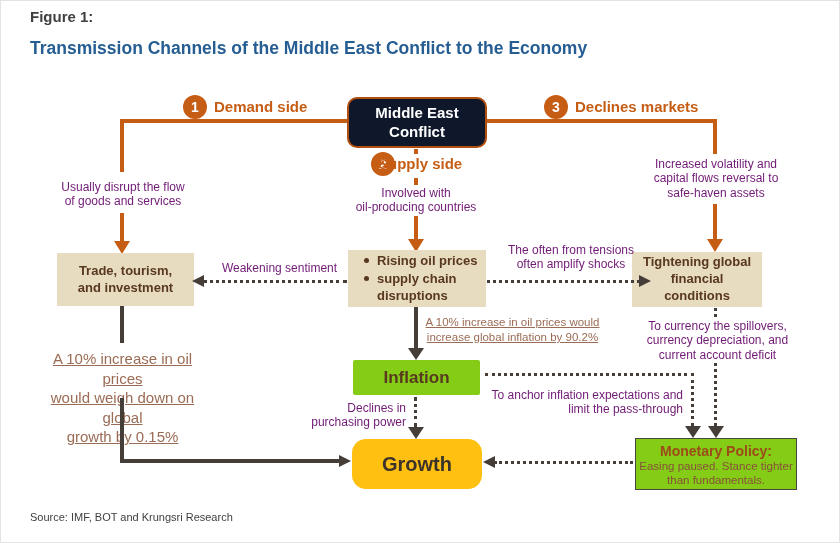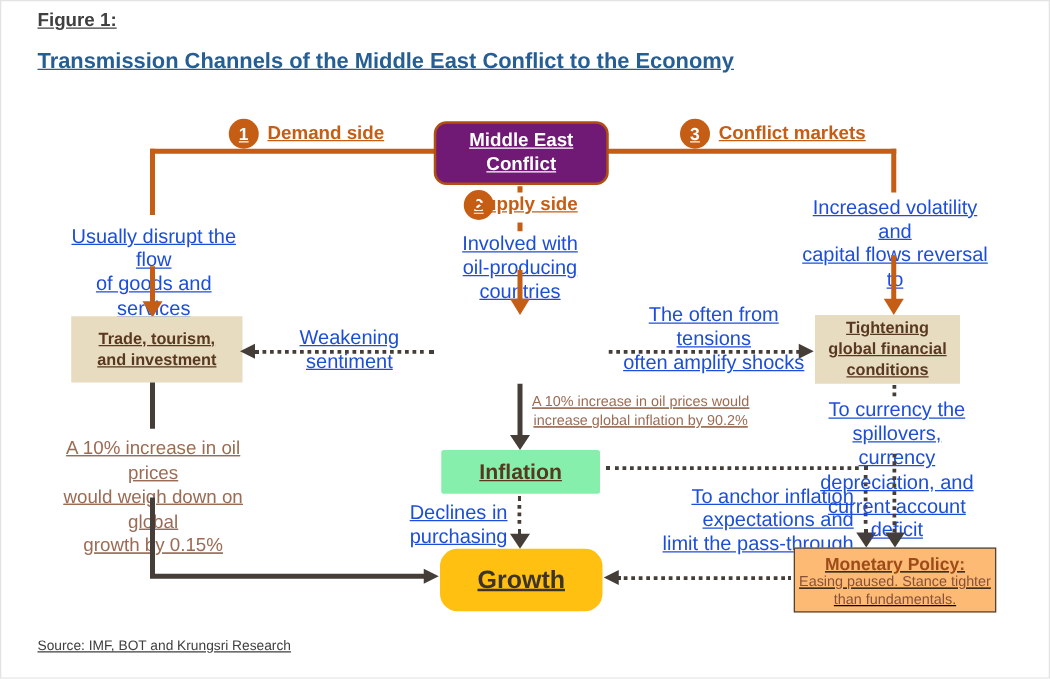--- a/index.html
+++ b/index.html
@@ -1,50 +1,50 @@
 <!DOCTYPE html>
 <html><head>
 <meta charset="utf-8">
 <style>
   html,body{margin:0;padding:0;background:#fff;font-family:"Liberation Sans",sans-serif;}
   .canvas{position:relative;width:840px;height:543px;background:#ffffff;overflow:hidden;
           box-shadow:inset 0 0 0 1px #e3e3e3;}
-  .abs{position:absolute;text-decoration:underline;}
+  .abs{position:absolute;}
   
   .o-line{background:#C65D15;}
   .d-line{background:#453E38;}
   .dot-h{border-top:3px dotted #453E38;height:0;}
   .dot-v{border-left:3px dotted #453E38;width:0;}
   
   .tri{width:0;height:0;}
   .tri-down-o{border-left:8px solid transparent;border-right:8px solid transparent;border-top:13px solid #C65D15;}
   .tri-down-d{border-left:8px solid transparent;border-right:8px solid transparent;border-top:12px solid #453E38;}
   .tri-left-d{border-top:6px solid transparent;border-bottom:6px solid transparent;border-right:12px solid #453E38;}
   .tri-right-d{border-top:6px solid transparent;border-bottom:6px solid transparent;border-left:12px solid #453E38;}
   
   .circle{width:24px;height:24px;border-radius:50%;background:#C65D15;color:#fff;font-weight:bold;
           font-size:14px;display:flex;align-items:center;justify-content:center;}
   .ch-label{color:#C65D15;font-weight:bold;font-size:15px;white-space:nowrap;}
-  .conflict-box{background:#701a75;border:2px solid #B04F10;border-radius:10px;color:#fff;font-weight:bold;
+  .conflict-box{background:#0f172a;border:2px solid #B04F10;border-radius:10px;color:#fff;font-weight:bold;
           font-size:15px;line-height:1.25;display:flex;align-items:center;justify-content:center;text-align:center;}
   .tan-box{background:#E7DBC0;color:#58381F;font-weight:bold;font-size:13px;line-height:1.3;
           display:flex;align-items:center;justify-content:center;text-align:center;}
   .bullet-box{background:#E7DBC0;color:#58381F;font-weight:bold;font-size:13px;line-height:1.35;
           display:flex;flex-direction:column;justify-content:center;padding-left:16px;}
   .bullet-row{display:flex;align-items:center;}
   .bullet-dot{width:5px;height:5px;border-radius:50%;background:#58381F;margin-right:8px;flex:0 0 auto;}
-  .amber-box{background:#86efac;color:#58381F;font-weight:bold;font-size:17px;
+  .amber-box{background:#84cc16;color:#58381F;font-weight:bold;font-size:17px;
           display:flex;align-items:center;justify-content:center;border-radius:2px;}
   .gold-box{background:#FFC011;color:#3C332B;font-weight:bold;font-size:20px;border-radius:14px;
           display:flex;align-items:center;justify-content:center;}
-  .mon-box{background:#fdba74;border:1px solid #4A443E;text-align:center;padding-top:4px;box-sizing:border-box;}
+  .mon-box{background:#84cc16;border:1px solid #4A443E;text-align:center;padding-top:4px;box-sizing:border-box;}
   .mon-title{color:#9D4B19;font-weight:bold;font-size:14px;line-height:1.2;}
   .mon-line{color:#875139;font-size:11.5px;line-height:1.2;}
   
-  .gray-note{color:#1d4ed8;font-size:16px;line-height:1.2;text-align:center;}
+  .gray-note{color:#701a75;font-size:12px;line-height:1.2;text-align:center;}
   .gray-note.right{text-align:right;}
   .brown-note{color:#9B6C55;font-size:15px;line-height:1.3;text-align:center;}
   .brown-note div{text-decoration:underline;}
   .fig-label{color:#404040;font-weight:bold;font-size:15px;}
   .fig-title{color:#265E93;font-weight:bold;font-size:17.5px;}
   .source{color:#3F3F3F;font-size:11px;}
 </style>
 </head>
 <body>
 
@@ -55,53 +55,64 @@
 
   <div class="abs o-line" style="left:120px;top:119px;width:232px;height:4px;"></div>
   <div class="abs o-line" style="left:483px;top:119px;width:234px;height:4px;"></div>
   <div class="abs o-line" style="left:120px;top:119px;width:4px;height:53px;"></div>
   <div class="abs o-line" style="left:713px;top:119px;width:4px;height:35px;"></div>
 
   <div class="abs circle" style="left:183px;top:95px;">1</div>
   <div class="abs ch-label" style="left:214px;top:98px;">Demand side</div>
 
   <div class="abs circle" style="left:544px;top:95px;">3</div>
-  <div class="abs ch-label" style="left:575px;top:98px;">Conflict markets</div>
+  <div class="abs ch-label" style="left:575px;top:98px;">Declines markets</div>
 
   <div class="abs conflict-box" style="left:347px;top:97px;width:140px;height:51px;padding:0 8px;box-sizing:border-box;">Middle East Conflict</div>
 
   <div class="abs o-line" style="left:414px;top:149px;width:4px;height:5px;"></div>
   <div class="abs circle" style="left:371px;top:152px;">2</div>
   <div class="abs ch-label" style="left:378px;top:155px;">Supply side</div>
   <div class="abs o-line" style="left:414px;top:178px;width:4px;height:7px;"></div>
 
   <div class="abs gray-note" style="left:48px;top:180px;width:150px;">
     <div>Usually disrupt the flow</div>
     <div>of goods and services</div>
   </div>
   <div class="abs gray-note" style="left:341px;top:186px;width:150px;">
     <div>Involved with</div>
     <div>oil-producing countries</div>
   </div>
   <div class="abs gray-note" style="left:641px;top:157px;width:150px;">
     <div>Increased volatility and</div>
     <div>capital flows reversal to</div>
+    <div>safe-haven assets</div>
   </div>
 
   <div class="abs o-line" style="left:120px;top:213px;width:4px;height:29px;"></div>
   <div class="abs tri tri-down-o" style="left:114px;top:241px;"></div>
   <div class="abs o-line" style="left:414px;top:216px;width:4px;height:24px;"></div>
   <div class="abs tri tri-down-o" style="left:408px;top:239px;"></div>
   <div class="abs o-line" style="left:713px;top:204px;width:4px;height:36px;"></div>
   <div class="abs tri tri-down-o" style="left:707px;top:239px;"></div>
 
   <div class="abs tan-box" style="left:57px;top:253px;width:137px;height:53px;padding:0 10px;box-sizing:border-box;">Trade, tourism, and investment</div>
 
+  <div class="abs bullet-box" style="left:348px;top:250px;width:138px;height:57px;box-sizing:border-box;">
+    <div class="bullet-row">
+        <span class="bullet-dot"></span>
+        <span>Rising oil prices</span>
+      </div>
+    <div class="bullet-row" style="align-items:flex-start;">
+        <span class="bullet-dot" style="margin-top:6px;"></span>
+        <span>supply chain disruptions</span>
+      </div>
+  </div>
 
-  <div class="abs tan-box" style="left:652px;top:252px;width:116px;height:55px;padding:0 6px;box-sizing:border-box;">Tightening global financial conditions</div>
+  <div class="abs tan-box" style="left:632px;top:252px;width:130px;height:55px;padding:0 6px;box-sizing:border-box;">Tightening global financial conditions</div>
 
   <div class="abs gray-note" style="left:212px;top:261px;width:135px;text-align:center;">Weakening sentiment</div>
   <div class="abs dot-h" style="left:203px;top:280px;width:144px;"></div>
   <div class="abs tri tri-left-d" style="left:192px;top:275px;"></div>
 
   <div class="abs gray-note" style="left:497px;top:243px;width:148px;">
     <div>The often from tensions</div>
     <div>often amplify shocks</div>
   </div>
   <div class="abs dot-h" style="left:487px;top:280px;width:153px;"></div>

